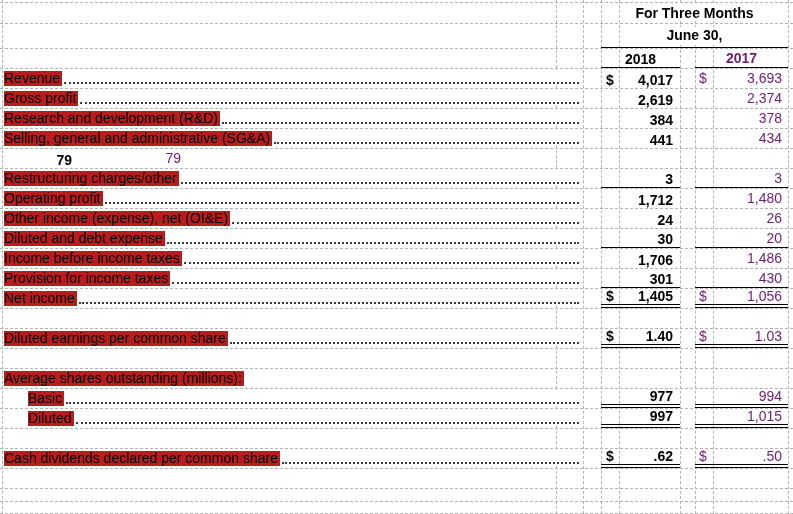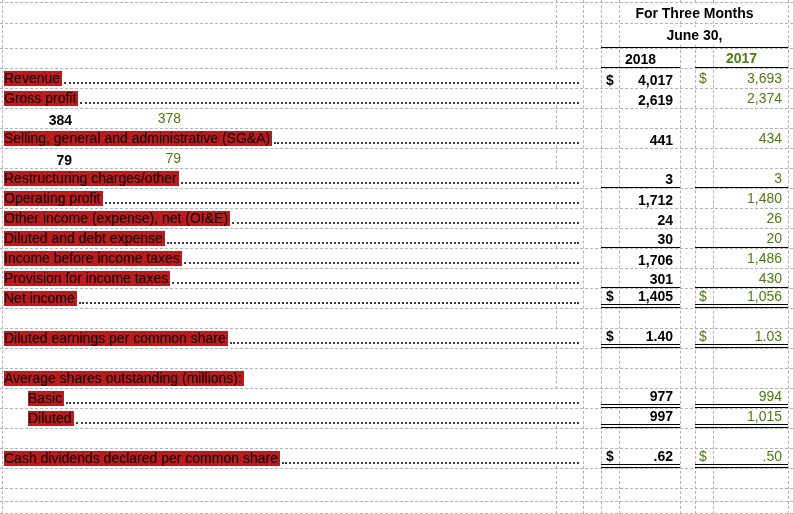--- a/index.html
+++ b/index.html
@@ -17,21 +17,21 @@
   .vline{position:absolute;top:0;height:514px;width:0;border-left:1px dashed #b4b4b4;}
   
   .rows{position:absolute;top:2px;left:0;width:793px;}
   .row{display:flex;height:20px;}
   .h21{height:21px}.h25{height:25px}.h13{height:13px}.h12{height:12px}
   .lc{width:601px;display:flex;height:100%;}
   .label{align-self:center;background:#b91c1c;white-space:nowrap;padding:0 2px 0 0;margin-left:4px;line-height:15px;}
   .indent .label{margin-left:28px;}
   .leader{flex:1 1 auto;align-self:flex-end;height:12px;margin:0 22px 4px 2px;border-bottom:2px dotted #3c3c3c;background:#fff;}
   .g1{width:79px;height:100%;display:flex;align-items:flex-end;box-sizing:border-box;font-weight:bold;}
-  .g2{width:93px;height:100%;display:flex;align-items:center;box-sizing:border-box;color:#4d7c0f;}
+  .g2{width:93px;height:100%;display:flex;align-items:center;box-sizing:border-box;color:#701a75;}
   .sp{width:15px;height:100%;}
   .cur{width:14px;padding-left:5px;}
   .g2 .cur{padding-left:4px;}
   .num{flex:1;text-align:right;padding-right:7px;}
   .g2 .num{padding-right:6px;}
   .ctr{justify-content:center;}
   .gm{width:187px;height:100%;display:flex;align-items:center;justify-content:center;box-sizing:border-box;}
   .hdr{background:#fff;font-weight:bold;padding:0 3px;white-space:nowrap;}
   .bb{border-bottom:1px solid #000;}
   .dbl{border-bottom:4px double #000;}
@@ -133,20 +133,24 @@
         <span class="num">2,619</span>
       </div>
       <div class="sp"></div>
       <div class="g2">
         <span class="cur"></span>
         <span class="num">2,374</span>
       </div>
     </div>
 
     <div class="row">
+      <div class="lc">
+        <span class="label">Research and development (R&amp;D)</span>
+        <span class="leader"></span>
+      </div>
       <div class="g1">
         <span class="cur"></span>
         <span class="num">384</span>
       </div>
       <div class="sp"></div>
       <div class="g2">
         <span class="cur"></span>
         <span class="num">378</span>
       </div>
     </div>

